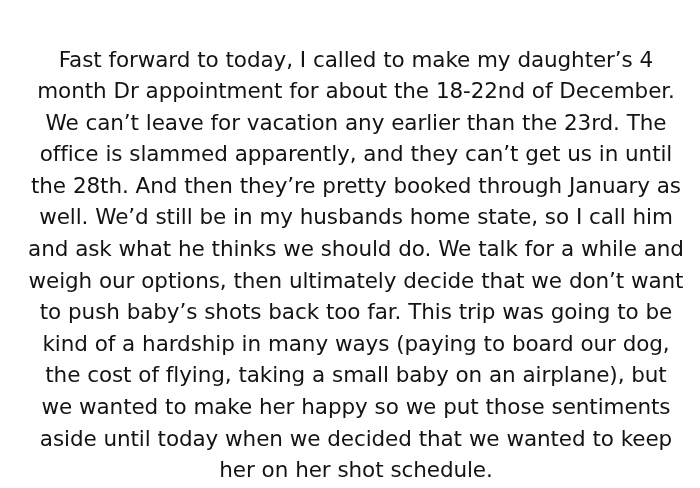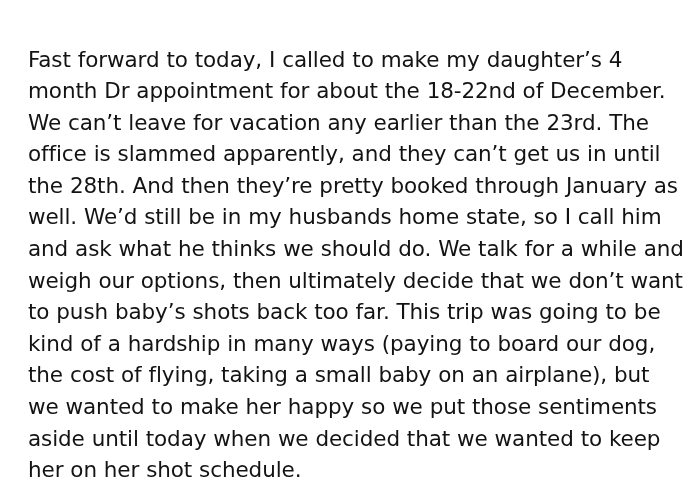--- a/index.html
+++ b/index.html
@@ -18,21 +18,21 @@
     width: 700px;
     height: 488px;
     background: #ffffff;
     padding: 22px 16px 18px 28px;
   }
   .body-text {
     color: #131313;
     font-size: 21.5px;
     line-height: 31.6px;
     letter-spacing: -0.1px;
-    text-align: left;
+    text-align: center;
     white-space: pre-wrap;
     word-spacing: 0.2px;
     font-weight: 400;
   }
 </style>
 </head>
 <body>
 
 <div class="page">
   <p class="body-text">Fast forward to today, I called to make my daughter’s 4 month Dr appointment for about the 18-22nd of December. We can’t leave for vacation any earlier than the 23rd. The office is slammed apparently, and they can’t get us in until the 28th. And then they’re pretty booked through January as well. We’d still be in my husbands home state, so I call him and ask what he thinks we should do. We talk for a while and weigh our options, then ultimately decide that we don’t want to push baby’s shots back too far. This trip was going to be kind of a hardship in many ways (paying to board our dog, the cost of flying, taking a small baby on an airplane), but we wanted to make her happy so we put those sentiments aside until today when we decided that we wanted to keep her on her shot schedule.</p>

